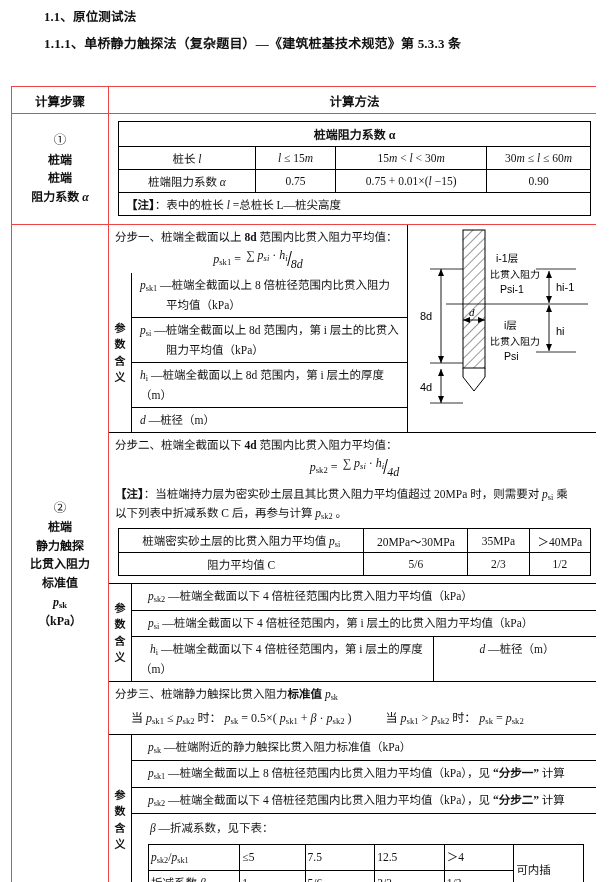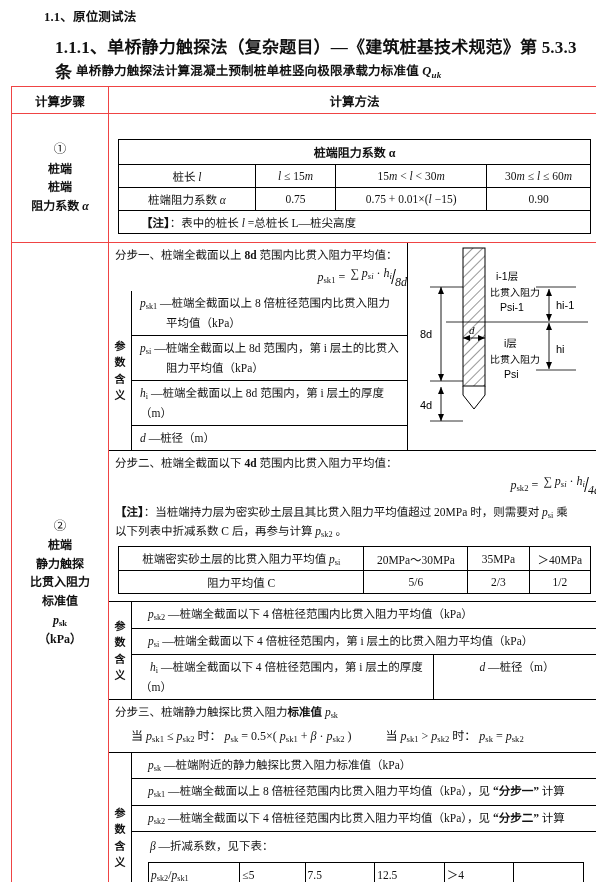--- a/index.html
+++ b/index.html
@@ -9,51 +9,51 @@
     background:#ffffff;
     font-family:"Liberation Serif","DejaVu Serif",serif;
     color:#111;
     -webkit-font-smoothing:antialiased;
   }
   .page{position:relative;width:596px;height:882px;overflow:hidden;box-sizing:border-box;}
 
   
   .hdg{font-weight:bold;letter-spacing:.2px;}
   .h1{position:absolute;left:44px;top:6px;font-size:12.5px;}
-  .h2{position:absolute;left:55px;top:33px;font-size:17px;}
+  .h2{position:absolute;left:44px;top:33px;font-size:13px;}
   .h3{position:absolute;left:76px;top:60px;font-size:12.5px;}
 
   .it{font-style:italic;}
   .bd{font-weight:bold;}
   .sub{font-size:.72em;vertical-align:-0.28em;font-style:italic;}
   .sub-n{font-size:.72em;vertical-align:-0.28em;font-style:normal;}
 
   
   table.t{border-collapse:collapse;}
   .outer{position:absolute;left:11px;top:86px;width:590px;}
   .outer > tbody > tr > td{border:1px solid #ef4444;vertical-align:middle;}
 
   .colstep{width:92px;text-align:center;}
   .hdrrow td{height:24px;font-size:12.5px;font-weight:bold;text-align:center;}
 
   .stepcell{text-align:center;font-size:12px;font-weight:bold;line-height:1.55;padding:4px 2px;}
   .stepcell .circ{font-size:12.5px;font-weight:normal;}
   .methcell{padding:0;vertical-align:top;}
 
   .boxwrap{padding:7px 9px 8px 9px;}
-  .alpha-t{border-collapse:collapse;width:100%;margin-top:18px;}
+  .alpha-t{border-collapse:collapse;width:100%;}
   .alpha-t td{border:1px solid #000;font-size:11.5px;text-align:center;padding:3px 2px;}
   .alpha-t td.head{font-weight:bold;font-size:12px;}
-  .alpha-t td.lft{text-align:left;padding-left:22px;font-size:11.5px;}
+  .alpha-t td.lft{text-align:left;padding-left:7px;font-size:11.5px;}
 
   
   .blk{border-bottom:1px solid #000;}
   .blk:last-child{border-bottom:0;}
   .ln{font-size:11.5px;padding:4px 6px 2px 6px;line-height:1.55;}
-  .fm{text-align:right;font-size:12px;padding:2px 0 6px 0;}
+  .fm{text-align:center;font-size:12px;padding:2px 0 6px 0;}
   .slashfrac{display:inline-block;position:relative;padding-left:2px;}
   .slashfrac .a{position:relative;top:-4px;}
   .slashfrac .sl{display:inline-block;transform:skewX(-14deg);border-left:1px solid #000;height:15px;vertical-align:-3px;margin:0 1px;}
   .slashfrac .b{position:relative;top:5px;font-style:italic;}
 
   
   .prm{display:flex;width:100%;}
   .prm .vlab{width:22px;min-width:22px;border-right:1px solid #000;display:flex;flex-direction:column;
              align-items:center;justify-content:center;font-size:11px;font-weight:bold;line-height:1.5;}
   .prm .vbody{flex:1;}
@@ -84,23 +84,20 @@
 
   svg{display:block;}
 </style>
 </head>
 <body>
 
 <div class="page">
 
   <div class="hdg h1">1.1、原位测试法</div>
   <div class="hdg h2">1.1.1、单桥静力触探法（复杂题目）—《建筑桩基技术规范》第 5.3.3 条</div>
-  <div class="hdg h3">
-    <span>单桥静力触探法计算混凝土预制桩单桩竖向极限承载力标准值 </span><span class="it">Q</span><span class="sub">uk</span>
-  </div>
 
   <table class="t outer">
       <tbody>
 
     <tr class="hdrrow">
       <td class="colstep">计算步骤</td>
       <td>计算方法</td>
     </tr>
 
     <tr>

